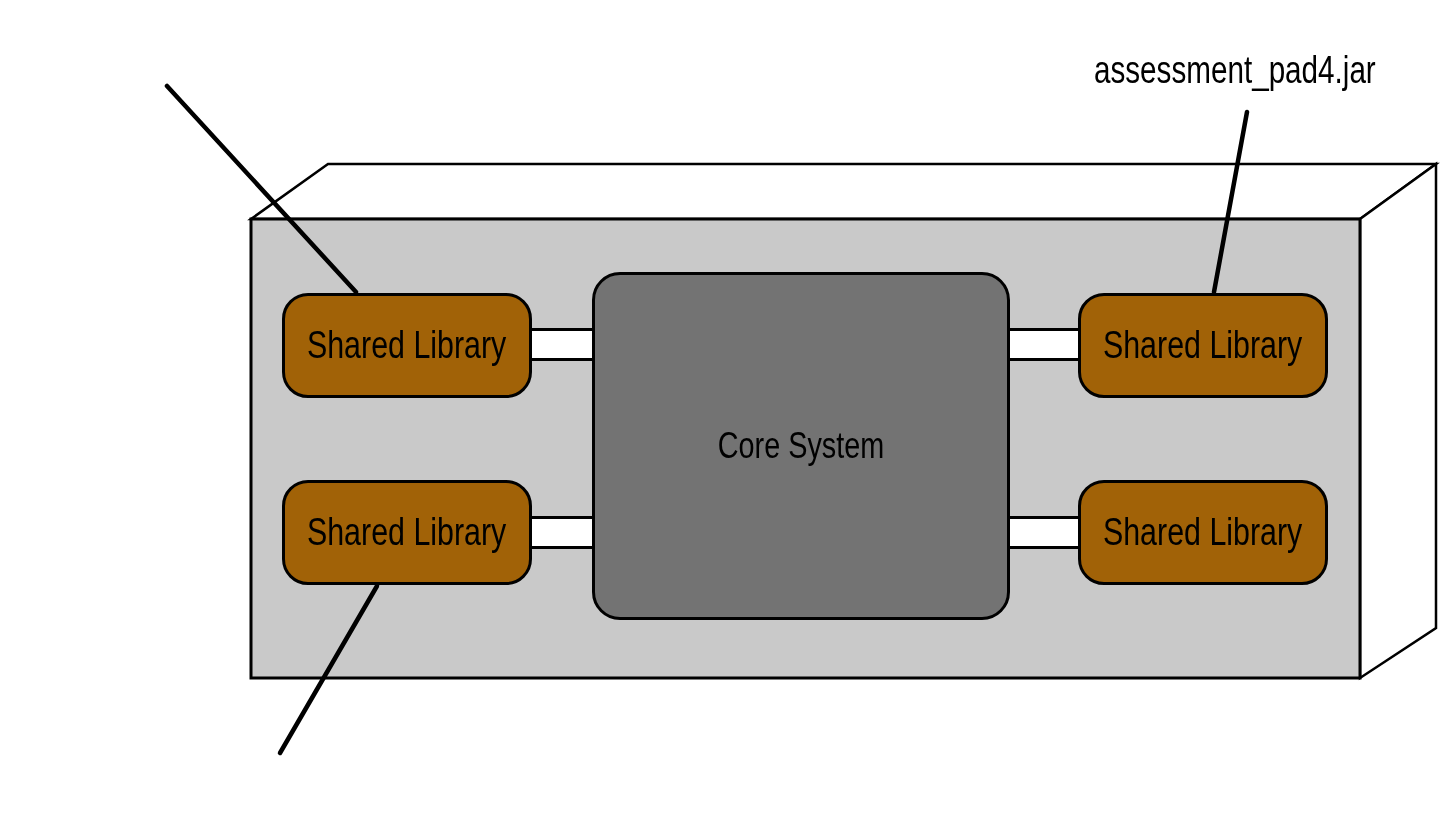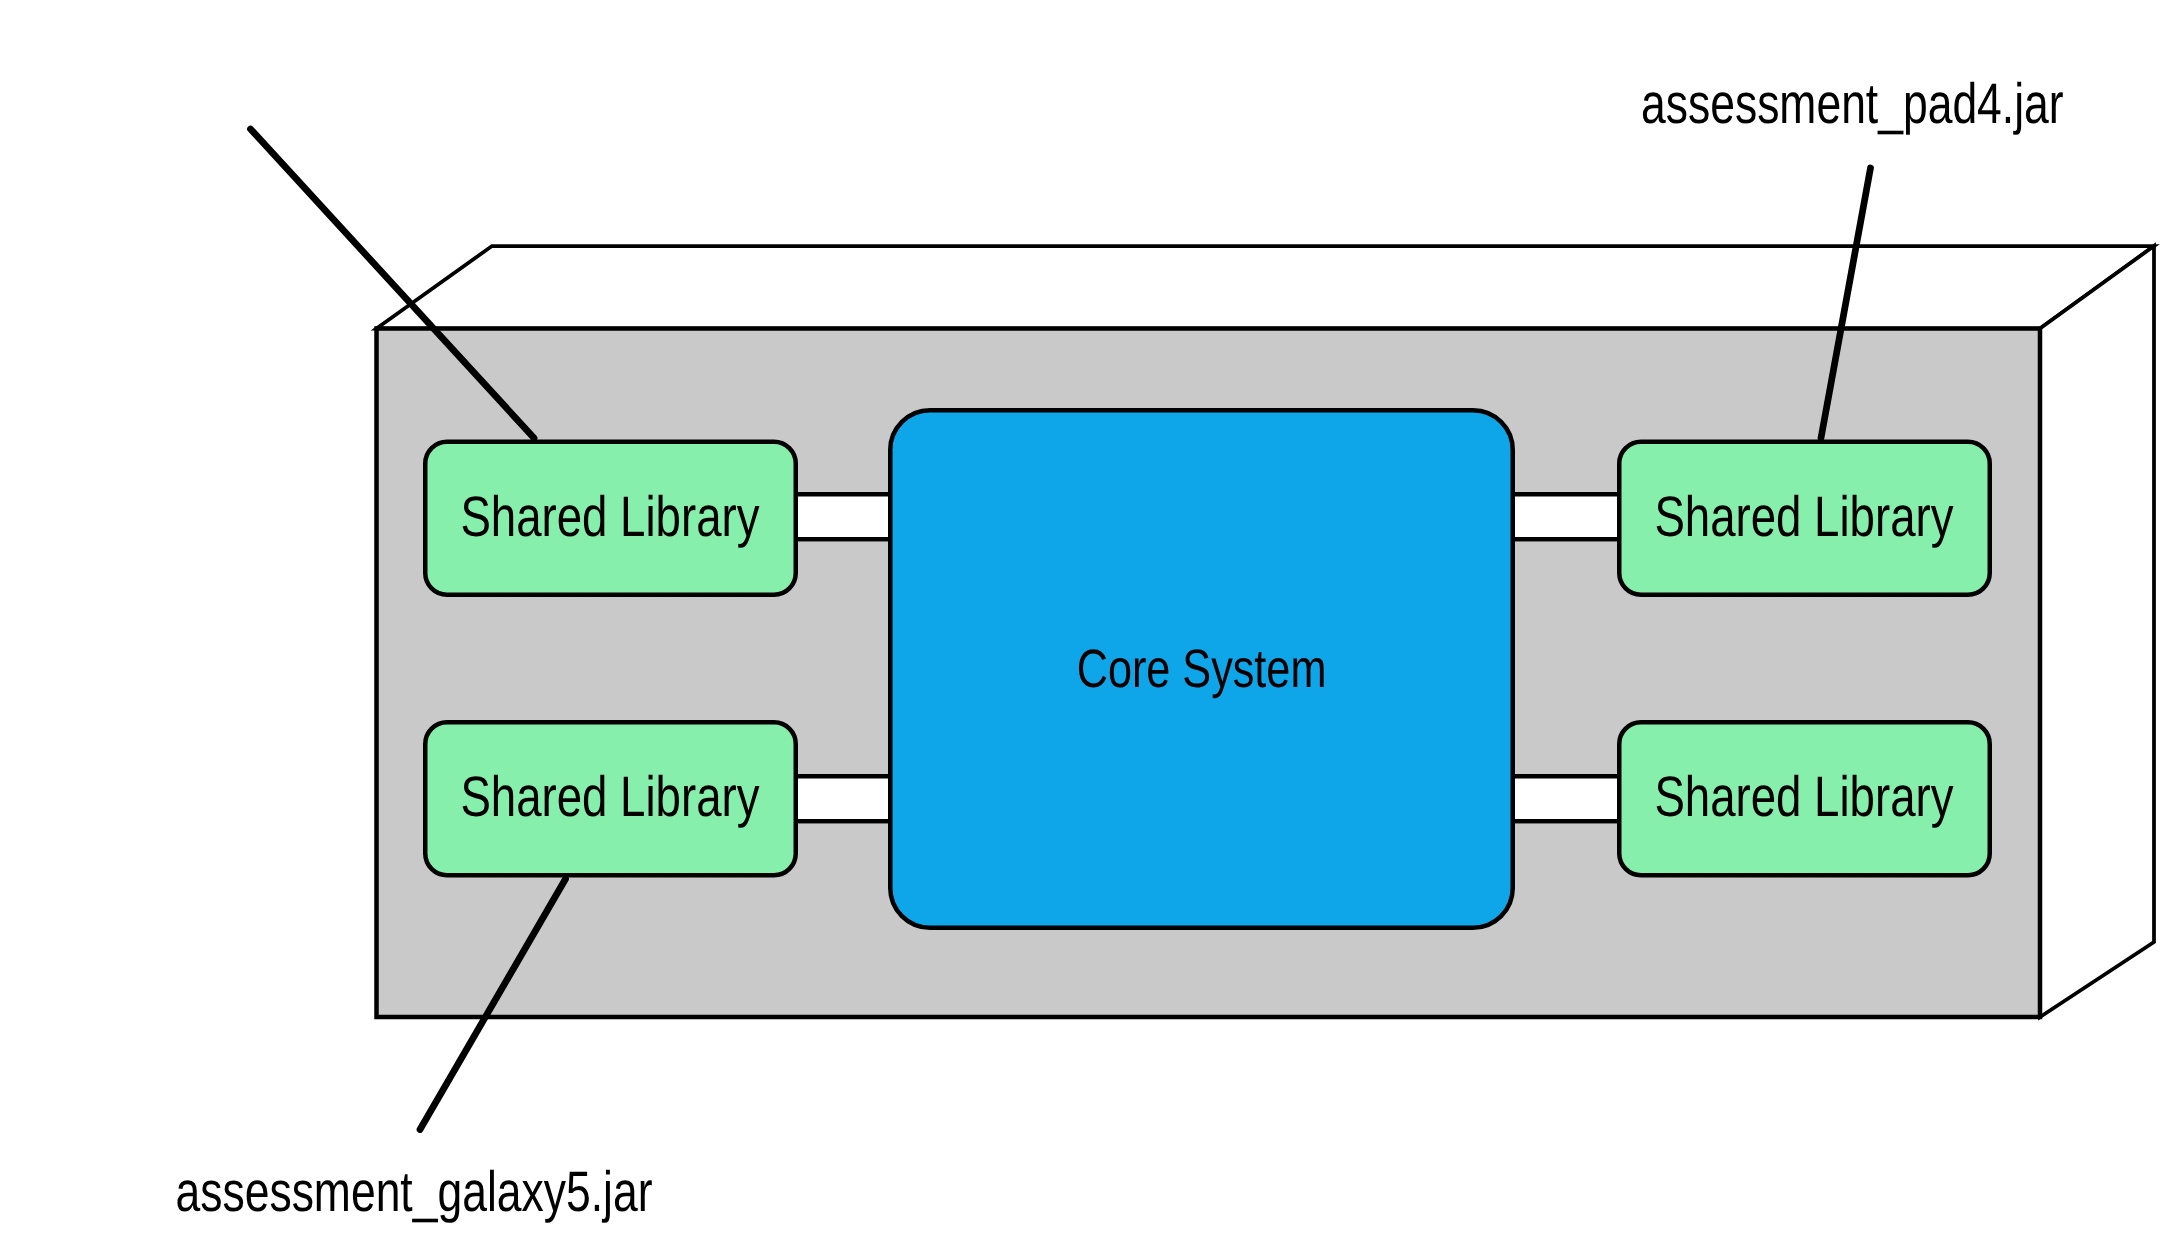--- a/index.html
+++ b/index.html
@@ -43,28 +43,28 @@
     border: 3px solid #000000;
     display: flex;
     align-items: center;
     justify-content: center;
     z-index: 3;
     color: #000000;
   }
   .core-box {
     left: 592px; top: 272px;
     width: 418px; height: 348px;
-    background: #0ea5e9;
+    background: #737373;
     border-radius: 28px;
     font-size: 36px;
   }
   .lib-box {
     width: 250px; height: 105px;
-    background: #86efac;
-    border-radius: 16px;
+    background: #a16207;
+    border-radius: 26px;
     font-size: 38px;
   }
   .lib-tl { left: 282px; top: 293px; }
   .lib-tr { left: 1078px; top: 293px; }
   .lib-bl { left: 282px; top: 480px; }
   .lib-br { left: 1078px; top: 480px; }
 
   .node .cond {
     display: inline-block;
     transform: scaleX(0.80);
@@ -127,17 +127,14 @@
 
   <svg class="layer-svg callout-svg" viewBox="0 0 1440 830" xmlns="http://www.w3.org/2000/svg">
     <line x1="167" y1="86" x2="356" y2="292" stroke="#000000" stroke-width="4.5" stroke-linecap="round"></line>
     <line x1="1247" y1="112" x2="1214" y2="292" stroke="#000000" stroke-width="4.5" stroke-linecap="round"></line>
     <line x1="377" y1="586" x2="280" y2="753" stroke="#000000" stroke-width="4.5" stroke-linecap="round"></line>
   </svg>
 
   <div class="callout-label lbl-pad">
     <span class="cond">assessment_pad4.jar</span>
   </div>
-  <div class="callout-label lbl-galaxy">
-    <span class="cond">assessment_galaxy5.jar</span>
-  </div>
 
 </div>
 
 </body></html>

